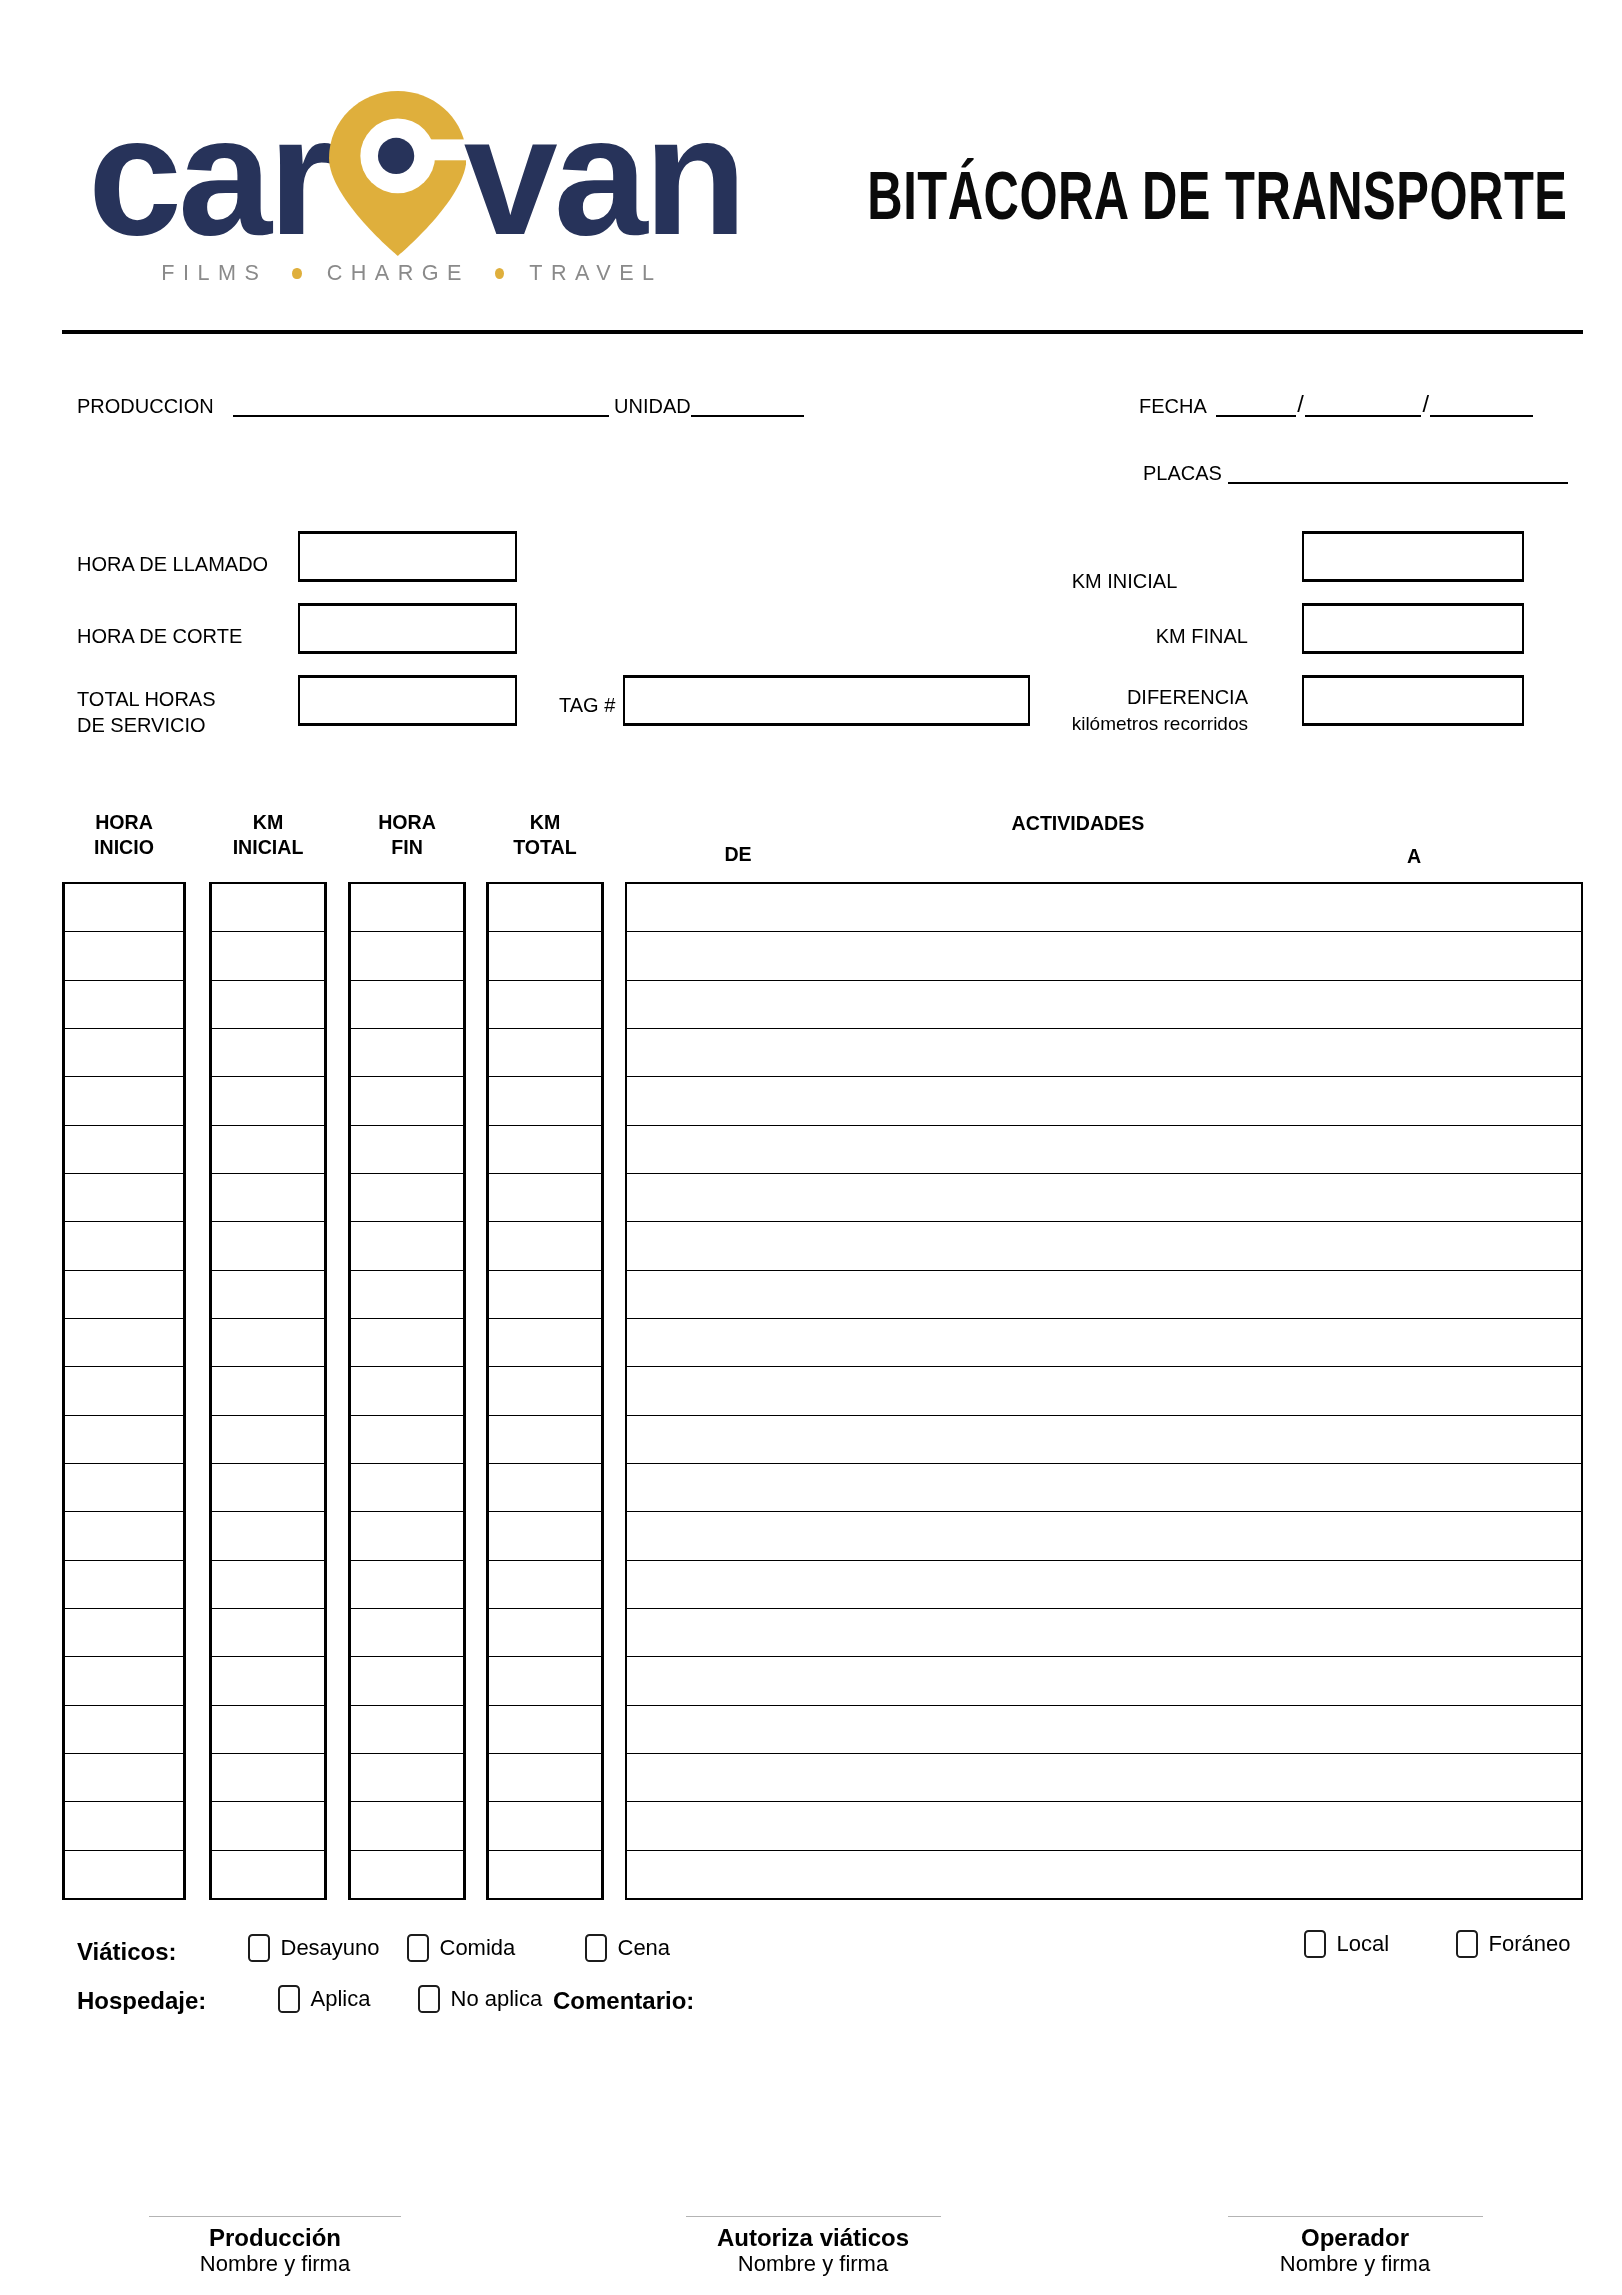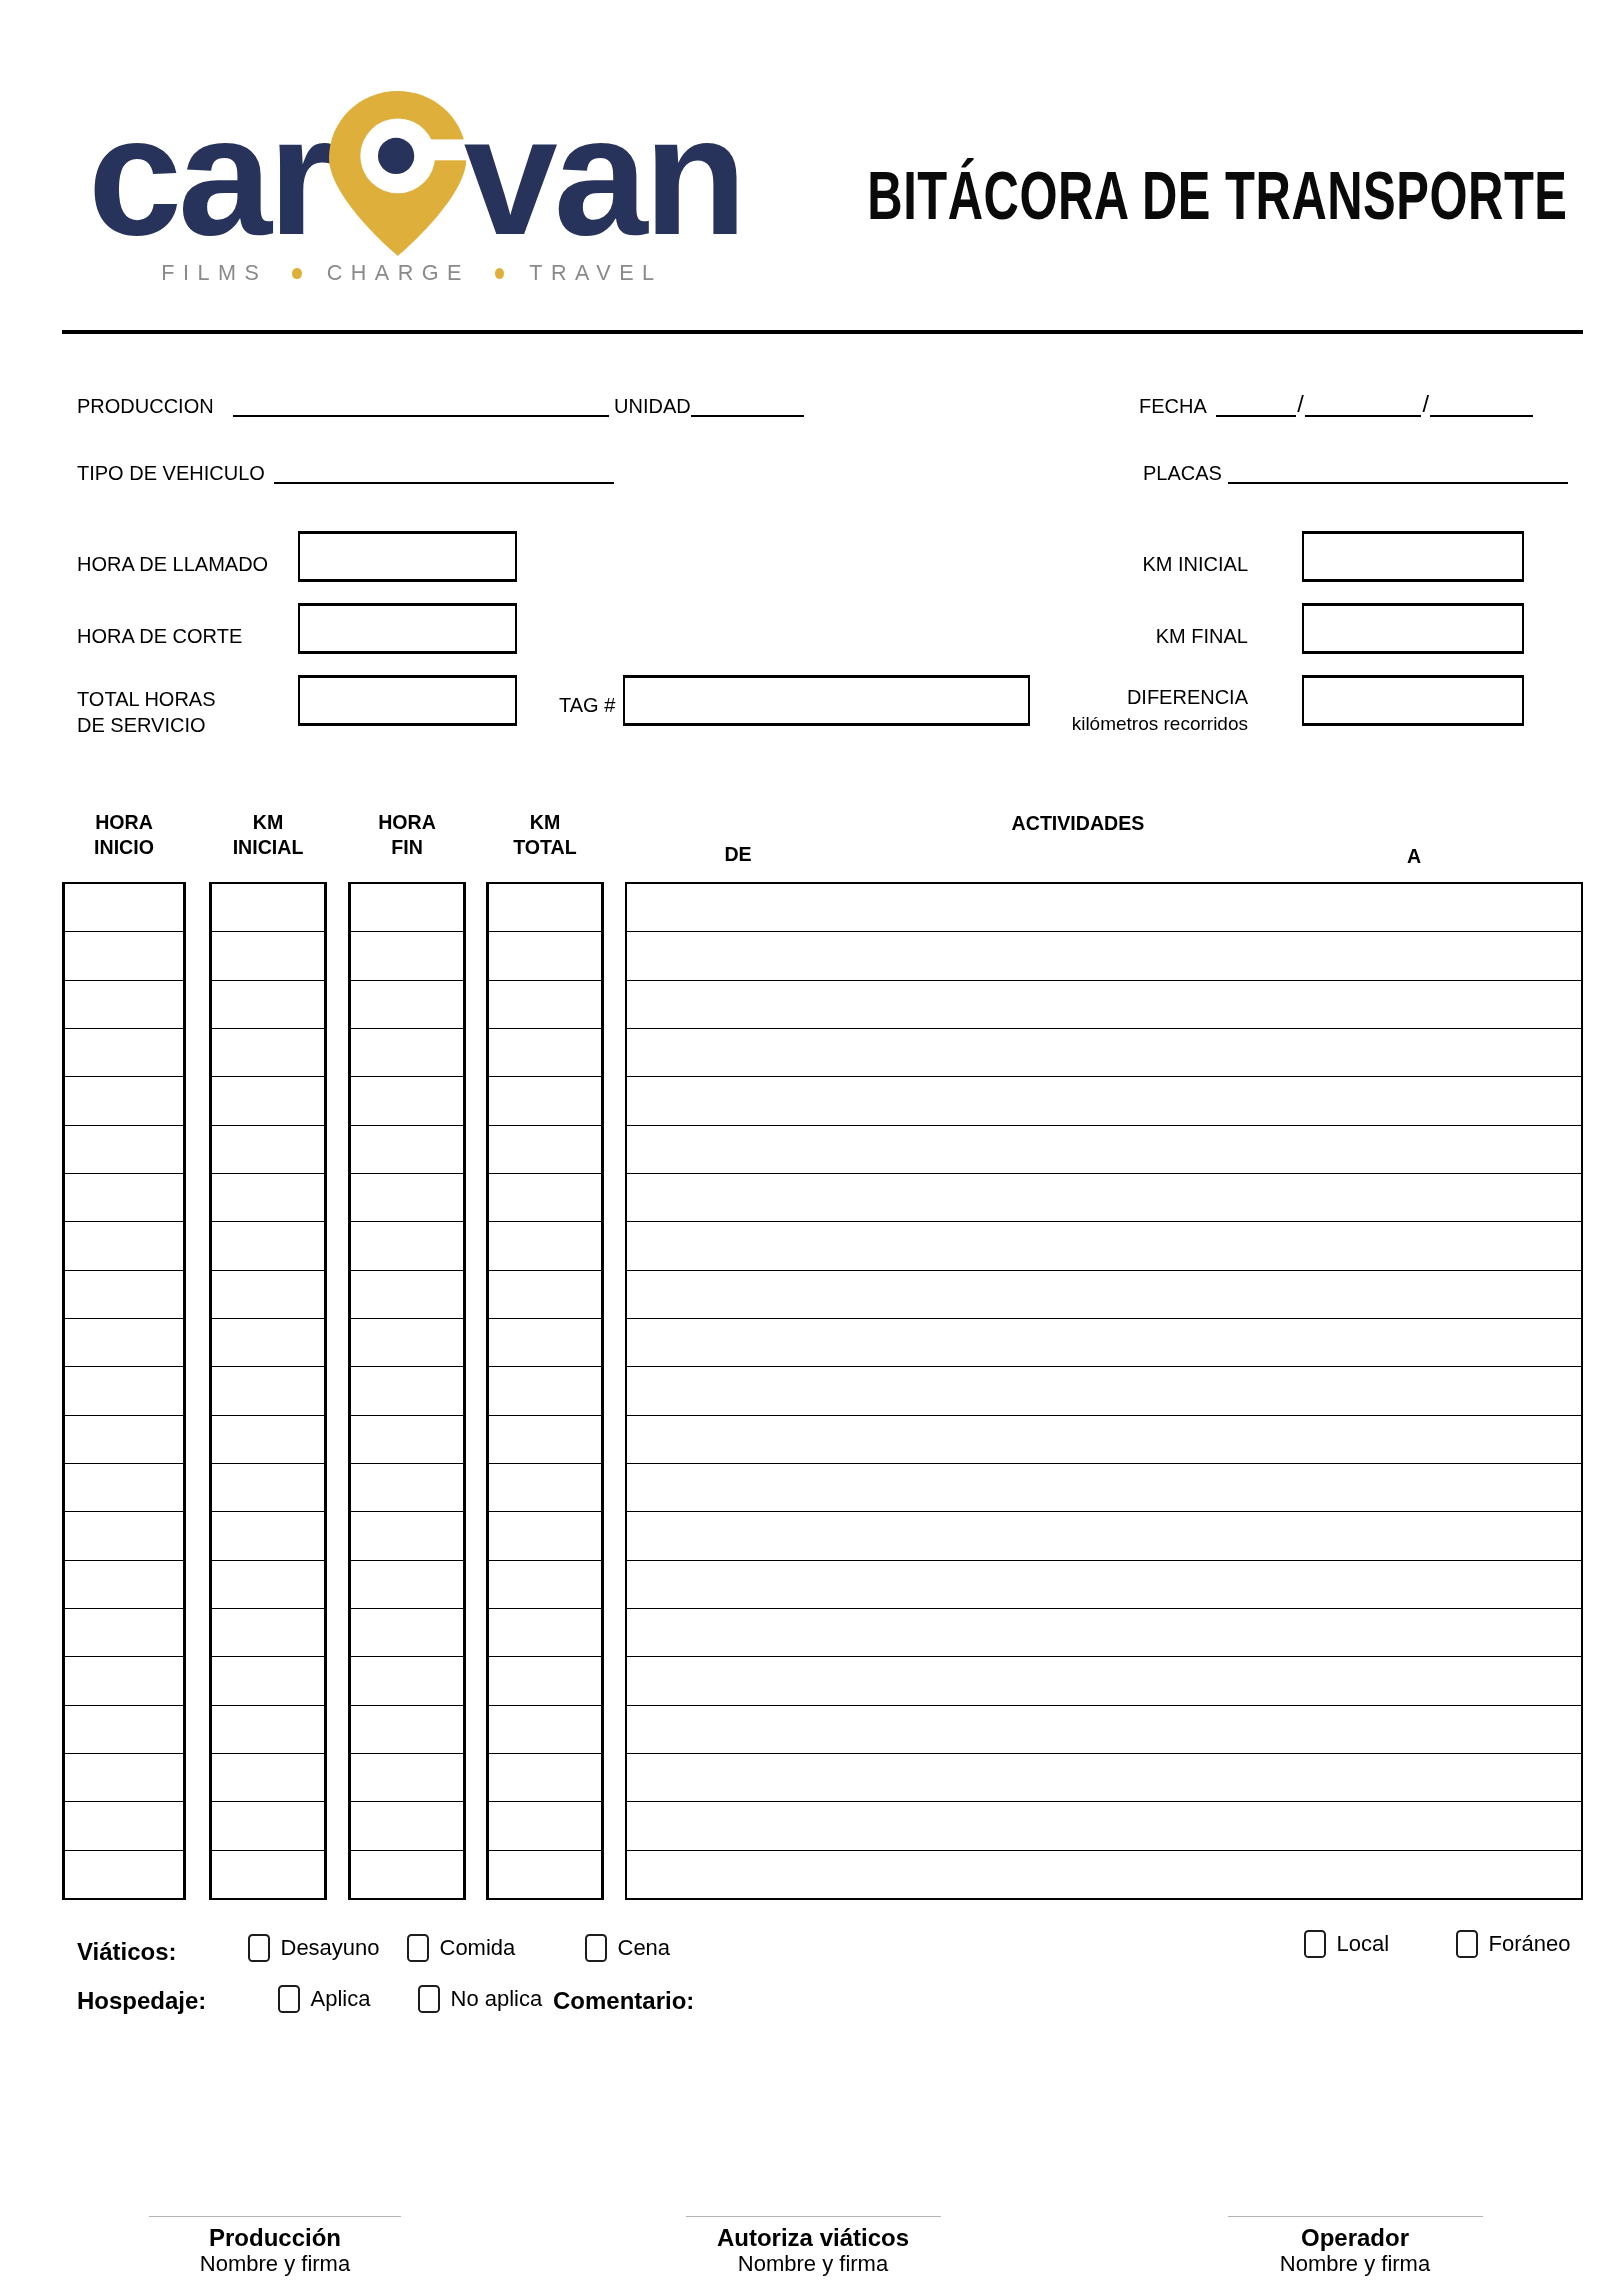--- a/index.html
+++ b/index.html
@@ -85,45 +85,41 @@
   </div>
   <div class="fieldline" style="left:1139px;top:387px;">
     <span class="lbl">FECHA</span>
     <span class="line" style="width:80px;margin-left:9.2px;"></span>
     <span class="slash">/</span>
     <span class="line" style="width:116px;"></span>
     <span class="slash">/</span>
     <span class="line" style="width:103px;"></span>
   </div>
 
-  <div class="fieldline" style="left:77px;top:454px;">
-    <span class="lbl">TIPO DE VEHICULO</span>
-    <span class="line" style="width:340px;margin-left:9.2px;"></span>
-  </div>
   <div class="fieldline" style="left:1126px;top:454px;margin-left:17px;">
     <span class="lbl">PLACAS</span>
     <span class="line" style="width:340px;margin-left:6.5px;"></span>
   </div>
 
   <div class="plain-label" style="left:77px;top:551px;">HORA DE LLAMADO</div>
   <div class="inbox" style="left:298px;top:531px;width:219px;height:51px;"></div>
 
   <div class="plain-label" style="left:77px;top:623px;">HORA DE CORTE</div>
   <div class="inbox" style="left:298px;top:603px;width:219px;height:51px;"></div>
 
   <div class="plain-label" style="left:77px;top:686px;">
     <span>TOTAL HORAS</span><br>
     <span>DE SERVICIO</span>
   </div>
   <div class="inbox" style="left:298px;top:675px;width:219px;height:51px;"></div>
 
   <div class="plain-label" style="left:559px;top:692px;">TAG #</div>
   <div class="inbox" style="left:623px;top:675px;width:407px;height:51px;"></div>
 
-  <div class="plain-label right" style="left:1001px;top:551px;width:247px;">KM INICIAL</div>
+  <div class="plain-label right" style="left:1001px;top:568px;width:247px;text-align:center;">KM INICIAL</div>
   <div class="inbox" style="left:1302px;top:531px;width:222px;height:51px;"></div>
 
   <div class="plain-label right" style="left:1001px;top:623px;width:247px;">KM FINAL</div>
   <div class="inbox" style="left:1302px;top:603px;width:222px;height:51px;"></div>
 
   <div class="plain-label right" style="left:1001px;top:684px;width:247px;">
     <span>DIFERENCIA</span><br>
     <span class="small">kilómetros recorridos</span>
   </div>
   <div class="inbox" style="left:1302px;top:675px;width:222px;height:51px;"></div>

